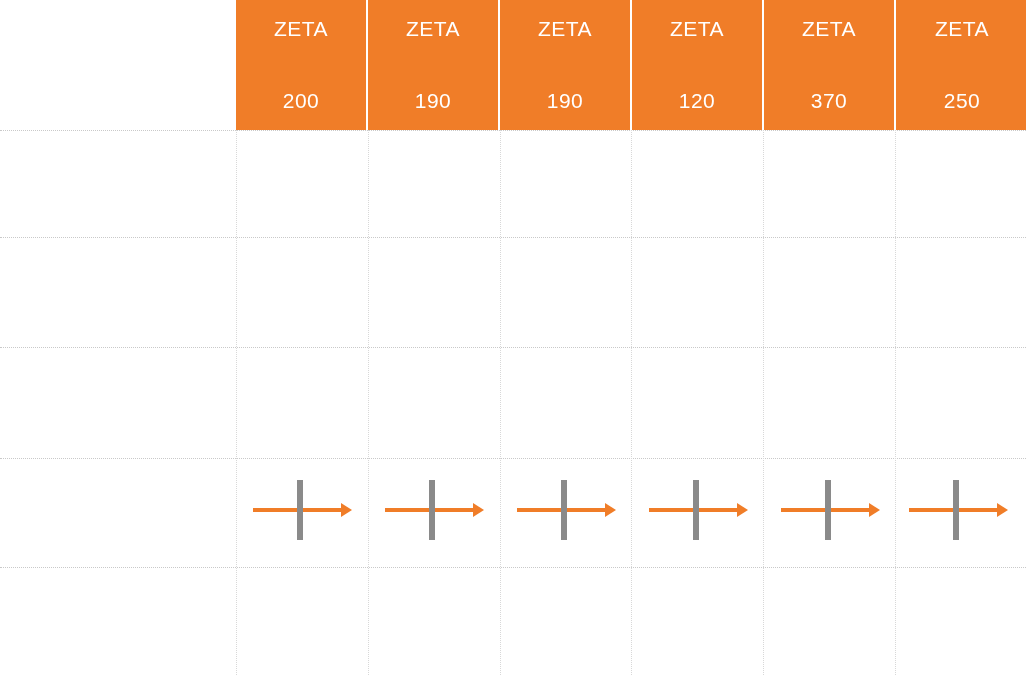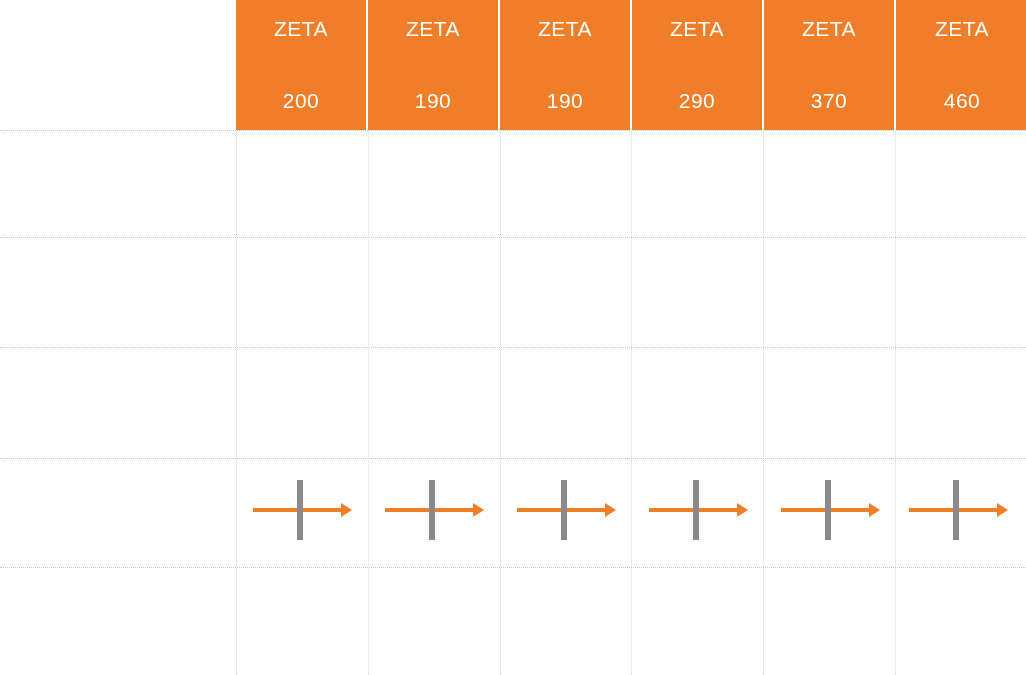--- a/index.html
+++ b/index.html
@@ -128,29 +128,29 @@
       <div class="header-cell">
         <span class="hc-line1">ZETA</span>
         <span class="hc-line2">190</span>
       </div>
       <div class="header-cell">
         <span class="hc-line1">ZETA</span>
         <span class="hc-line2">190</span>
       </div>
       <div class="header-cell">
         <span class="hc-line1">ZETA</span>
-        <span class="hc-line2">290</span>
+        <span class="hc-line2">120</span>
       </div>
       <div class="header-cell">
         <span class="hc-line1">ZETA</span>
         <span class="hc-line2">370</span>
       </div>
       <div class="header-cell">
         <span class="hc-line1">ZETA</span>
-        <span class="hc-line2">460</span>
+        <span class="hc-line2">250</span>
       </div>
     </div>
 
   <div class="markers-layer" id="markers-layer">
       <div class="marker" style="left: 297px; top: 480px;">
         <div class="arrow-line" style="left: -44px; width: 88px;"></div>
         <div class="arrow-head" style="left: 44px;"></div>
         <div class="tick"></div>
       </div>
       <div class="marker" style="left: 429px; top: 480px;">

